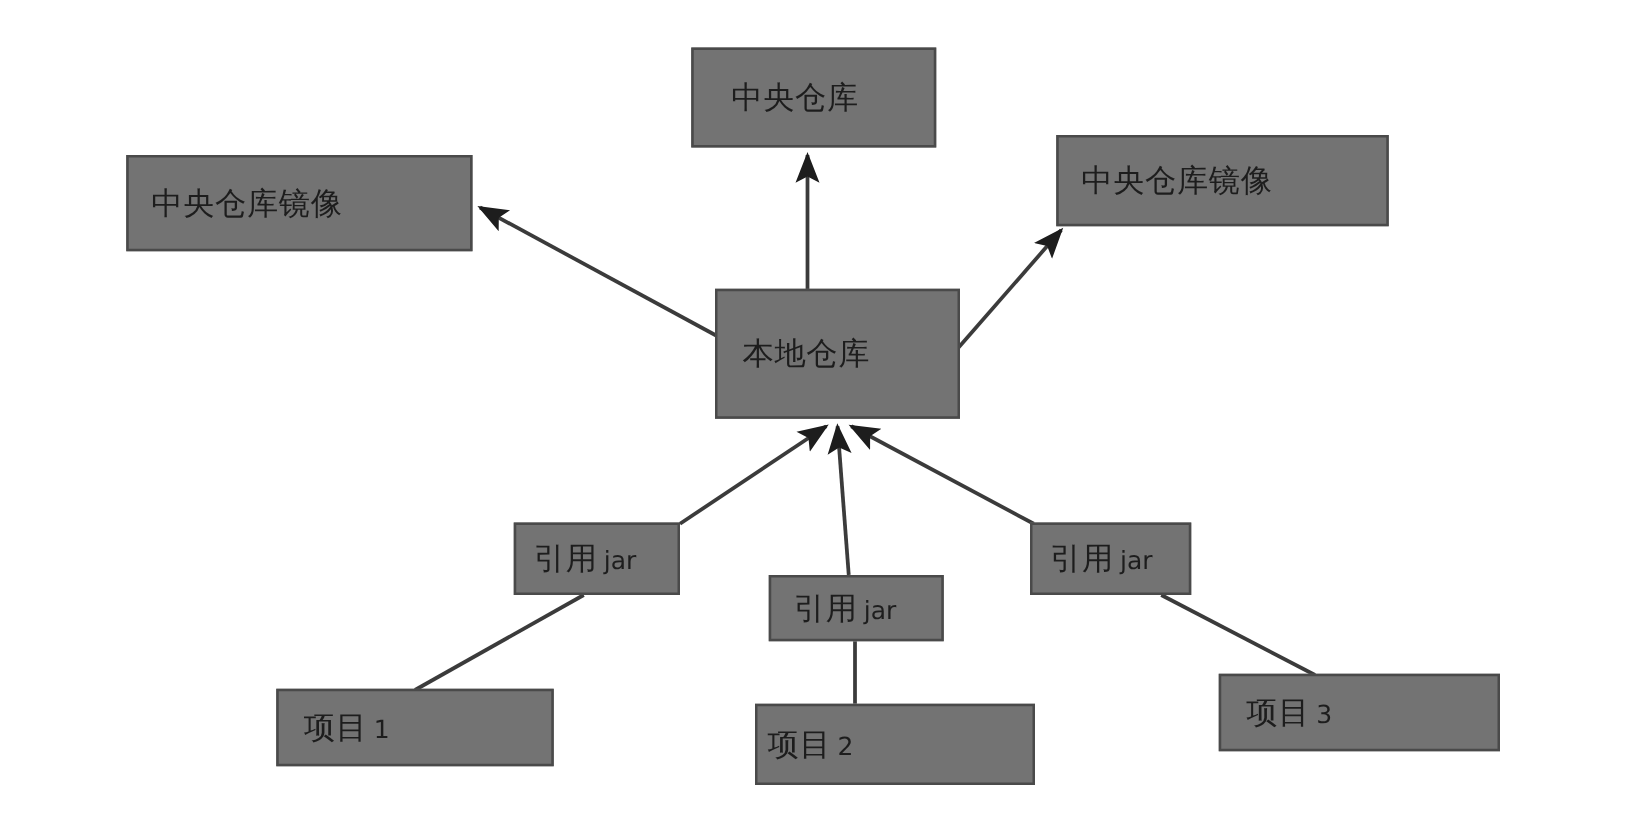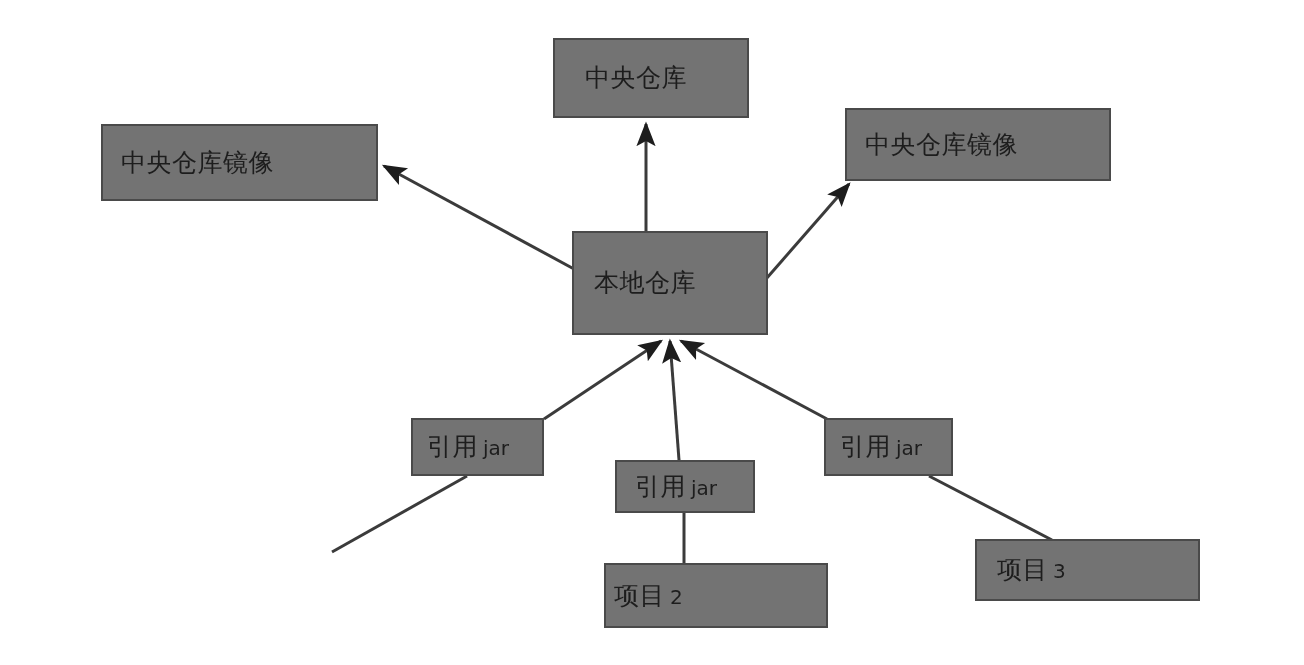--- a/index.html
+++ b/index.html
@@ -114,20 +114,23 @@
   </div>
 
   <div class="node" id="node-jar-middle">
     <span class="node-label"><span>引用</span><span class="suffix">jar</span></span>
   </div>
 
   <div class="node" id="node-jar-right">
     <span class="node-label"><span>引用</span><span class="suffix">jar</span></span>
   </div>
 
+  <div class="node" id="node-project-1">
+    <span class="node-label"><span>项目</span><span class="suffix">1</span></span>
+  </div>
 
   <div class="node" id="node-project-2">
     <span class="node-label"><span>项目</span><span class="suffix">2</span></span>
   </div>
 
   <div class="node" id="node-project-3">
     <span class="node-label"><span>项目</span><span class="suffix">3</span></span>
   </div>
 
 </div>

